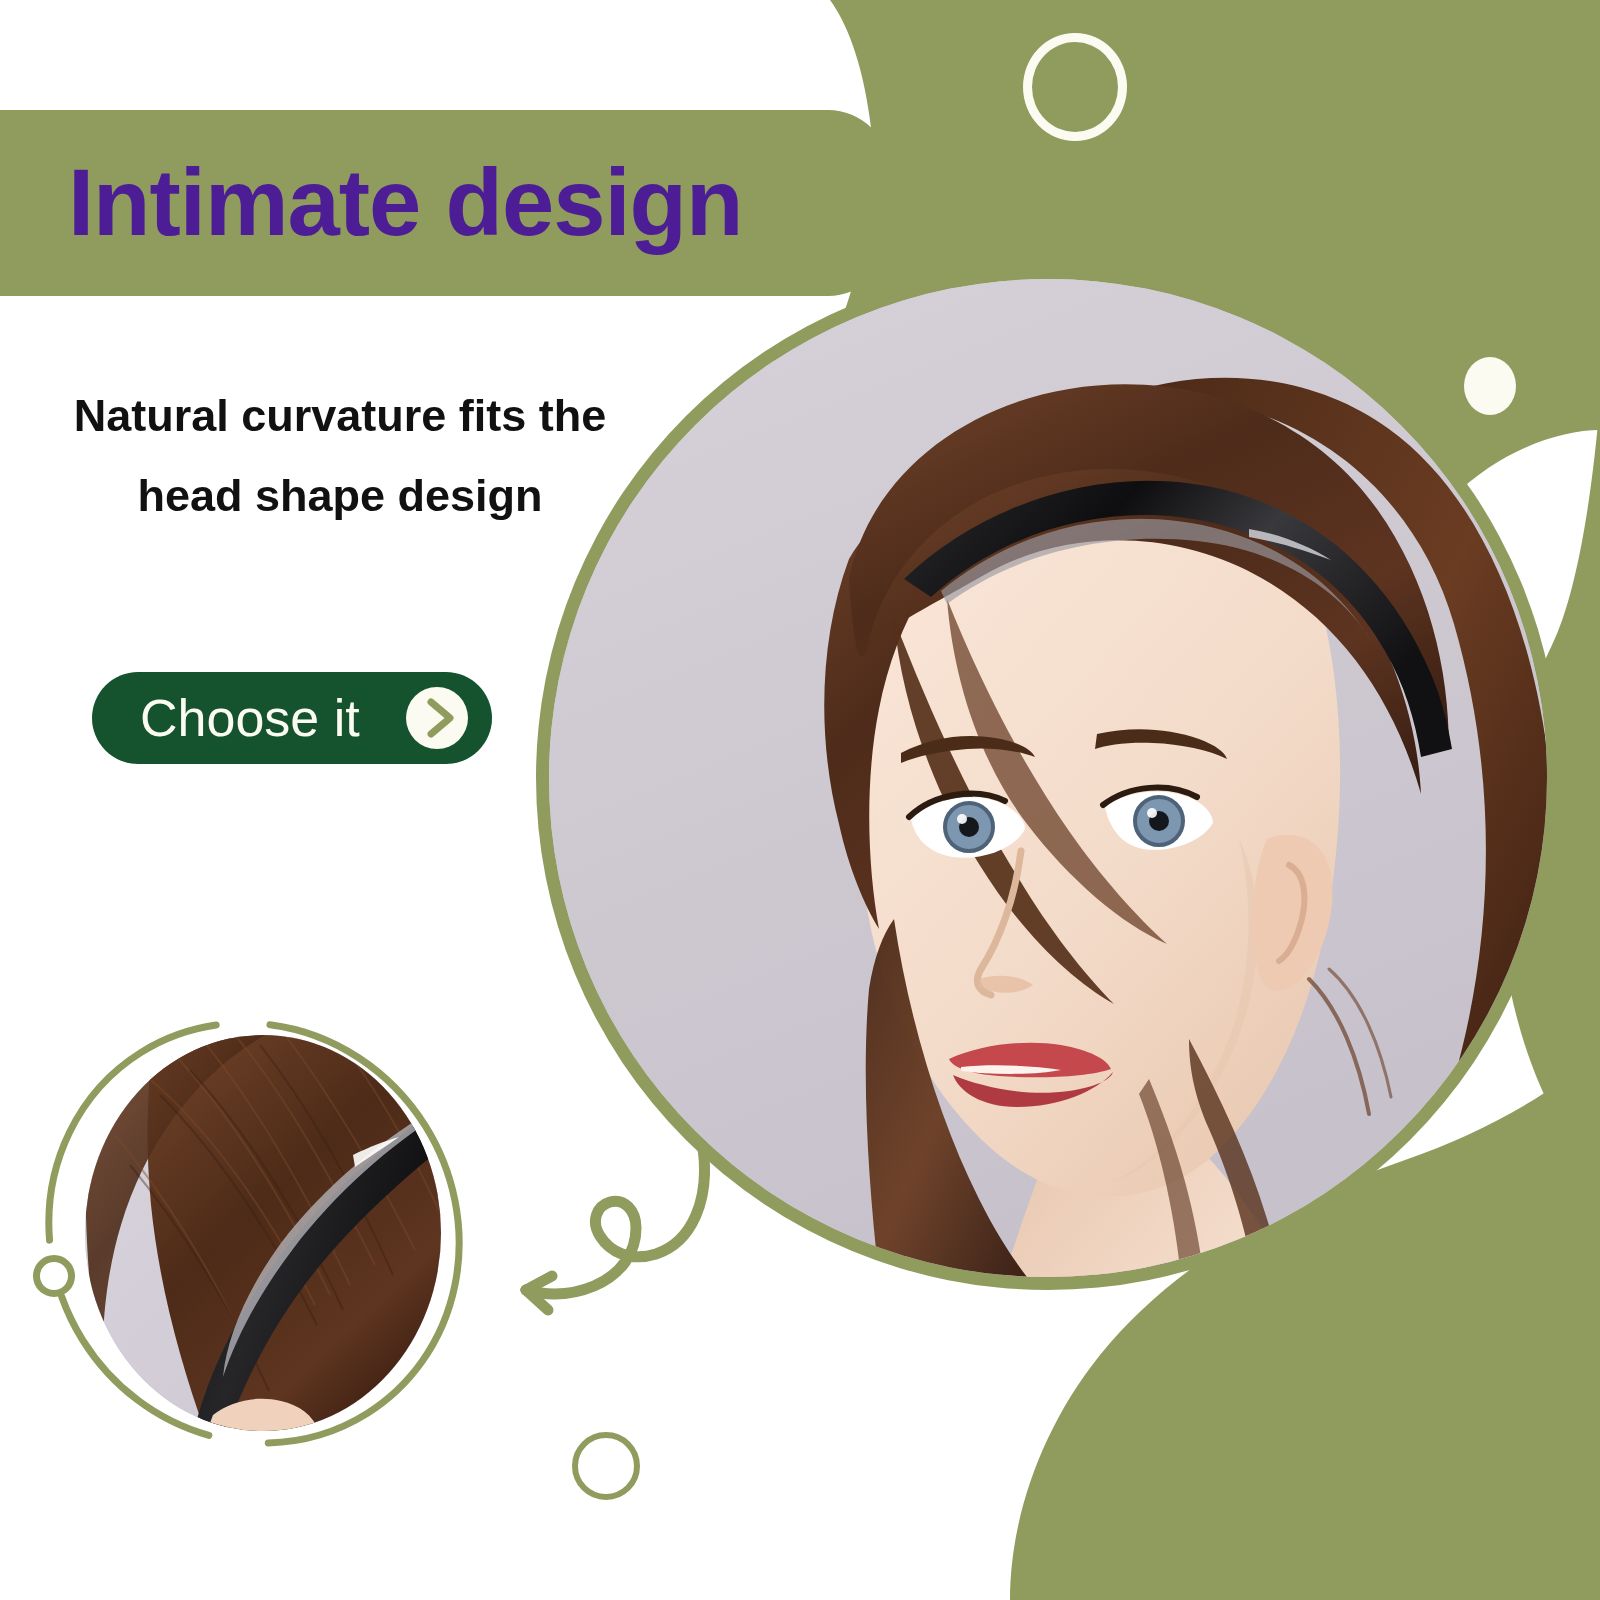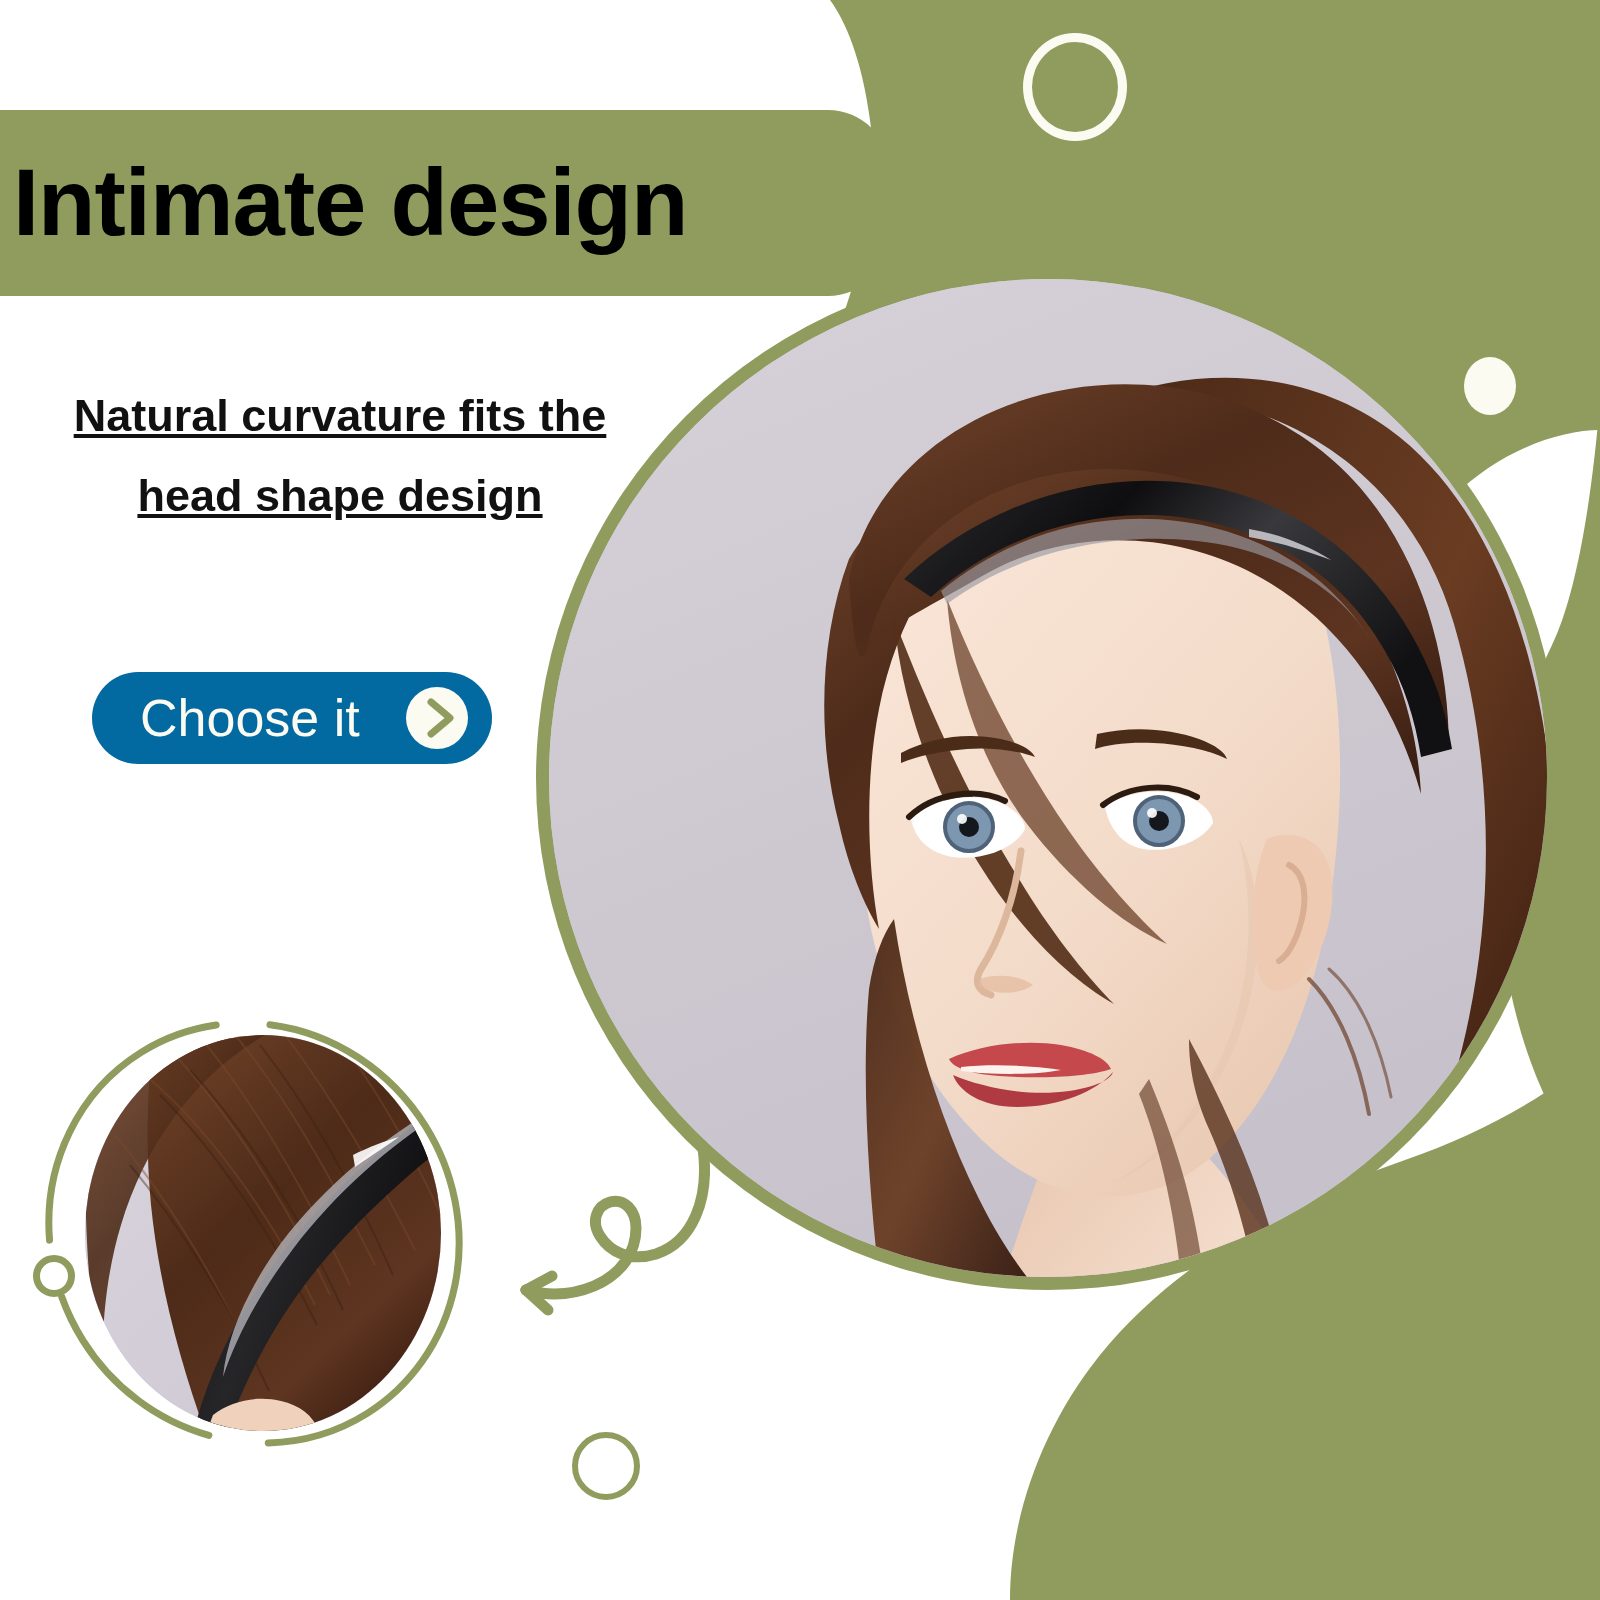--- a/index.html
+++ b/index.html
@@ -32,52 +32,52 @@
     top: 110px;
     width: 920px;
     height: 186px;
     background: #8f9c5e;
     border-radius: 0 62px 62px 0;
     display: flex;
     align-items: center;
     z-index: 6;
   }
   #title-text {
-    color: #000000;
+    color: #4c1d95;
     font-size: 94px;
     font-weight: bold;
     letter-spacing: -1px;
     line-height: 1;
-    margin-left: 43px;
+    margin-left: 98px;
     white-space: nowrap;
   }
 
   
   #subtitle {
     position: absolute;
     left: 0px;
     top: 376px;
     width: 680px;
     text-align: center;
     color: #111111;
     font-size: 45px;
     font-weight: bold;
     line-height: 1.78;
     z-index: 6;
   }
-  #subtitle .ln { display: block; text-decoration: underline; }
+  #subtitle .ln { display: block; }
 
   
   #cta-button {
     position: absolute;
     left: 92px;
     top: 672px;
     width: 400px;
     height: 92px;
-    background: #0369a1;
+    background: #14532d;
     border-radius: 46px;
     display: flex;
     align-items: center;
     z-index: 7;
     cursor: pointer;
   }
   #cta-label {
     color: #fbfbf2;
     font-size: 52px;
     font-weight: normal;

